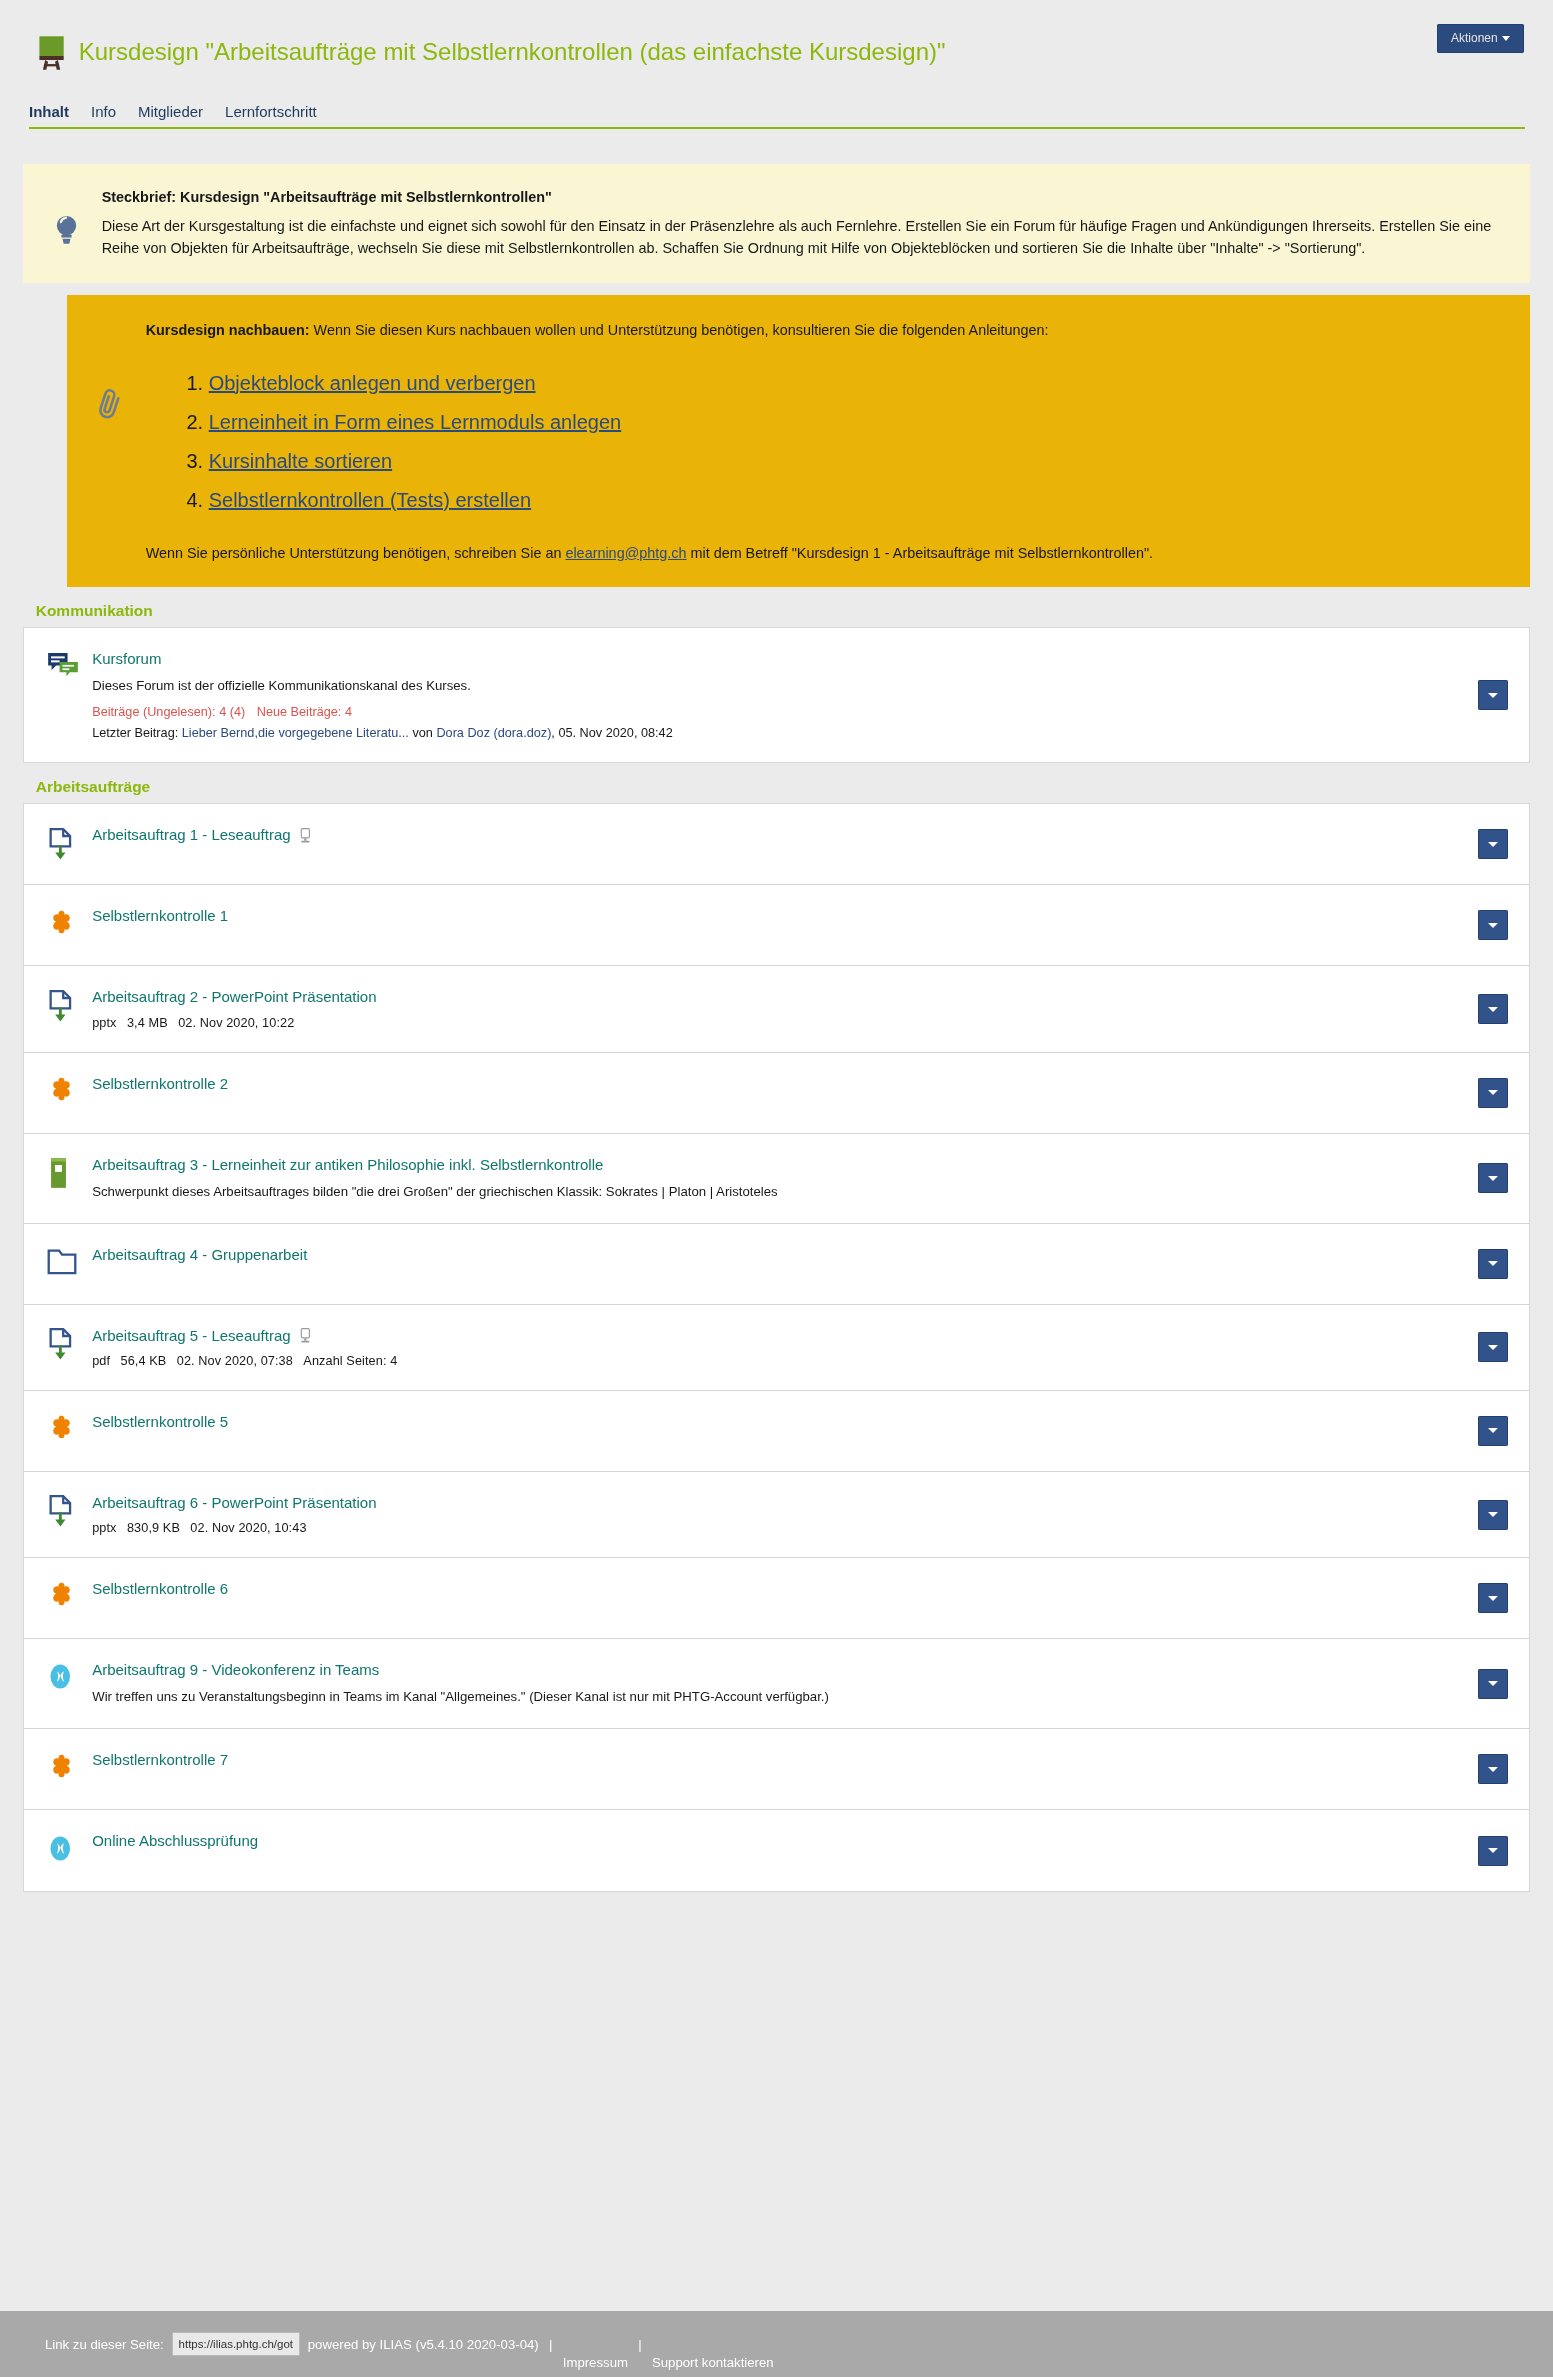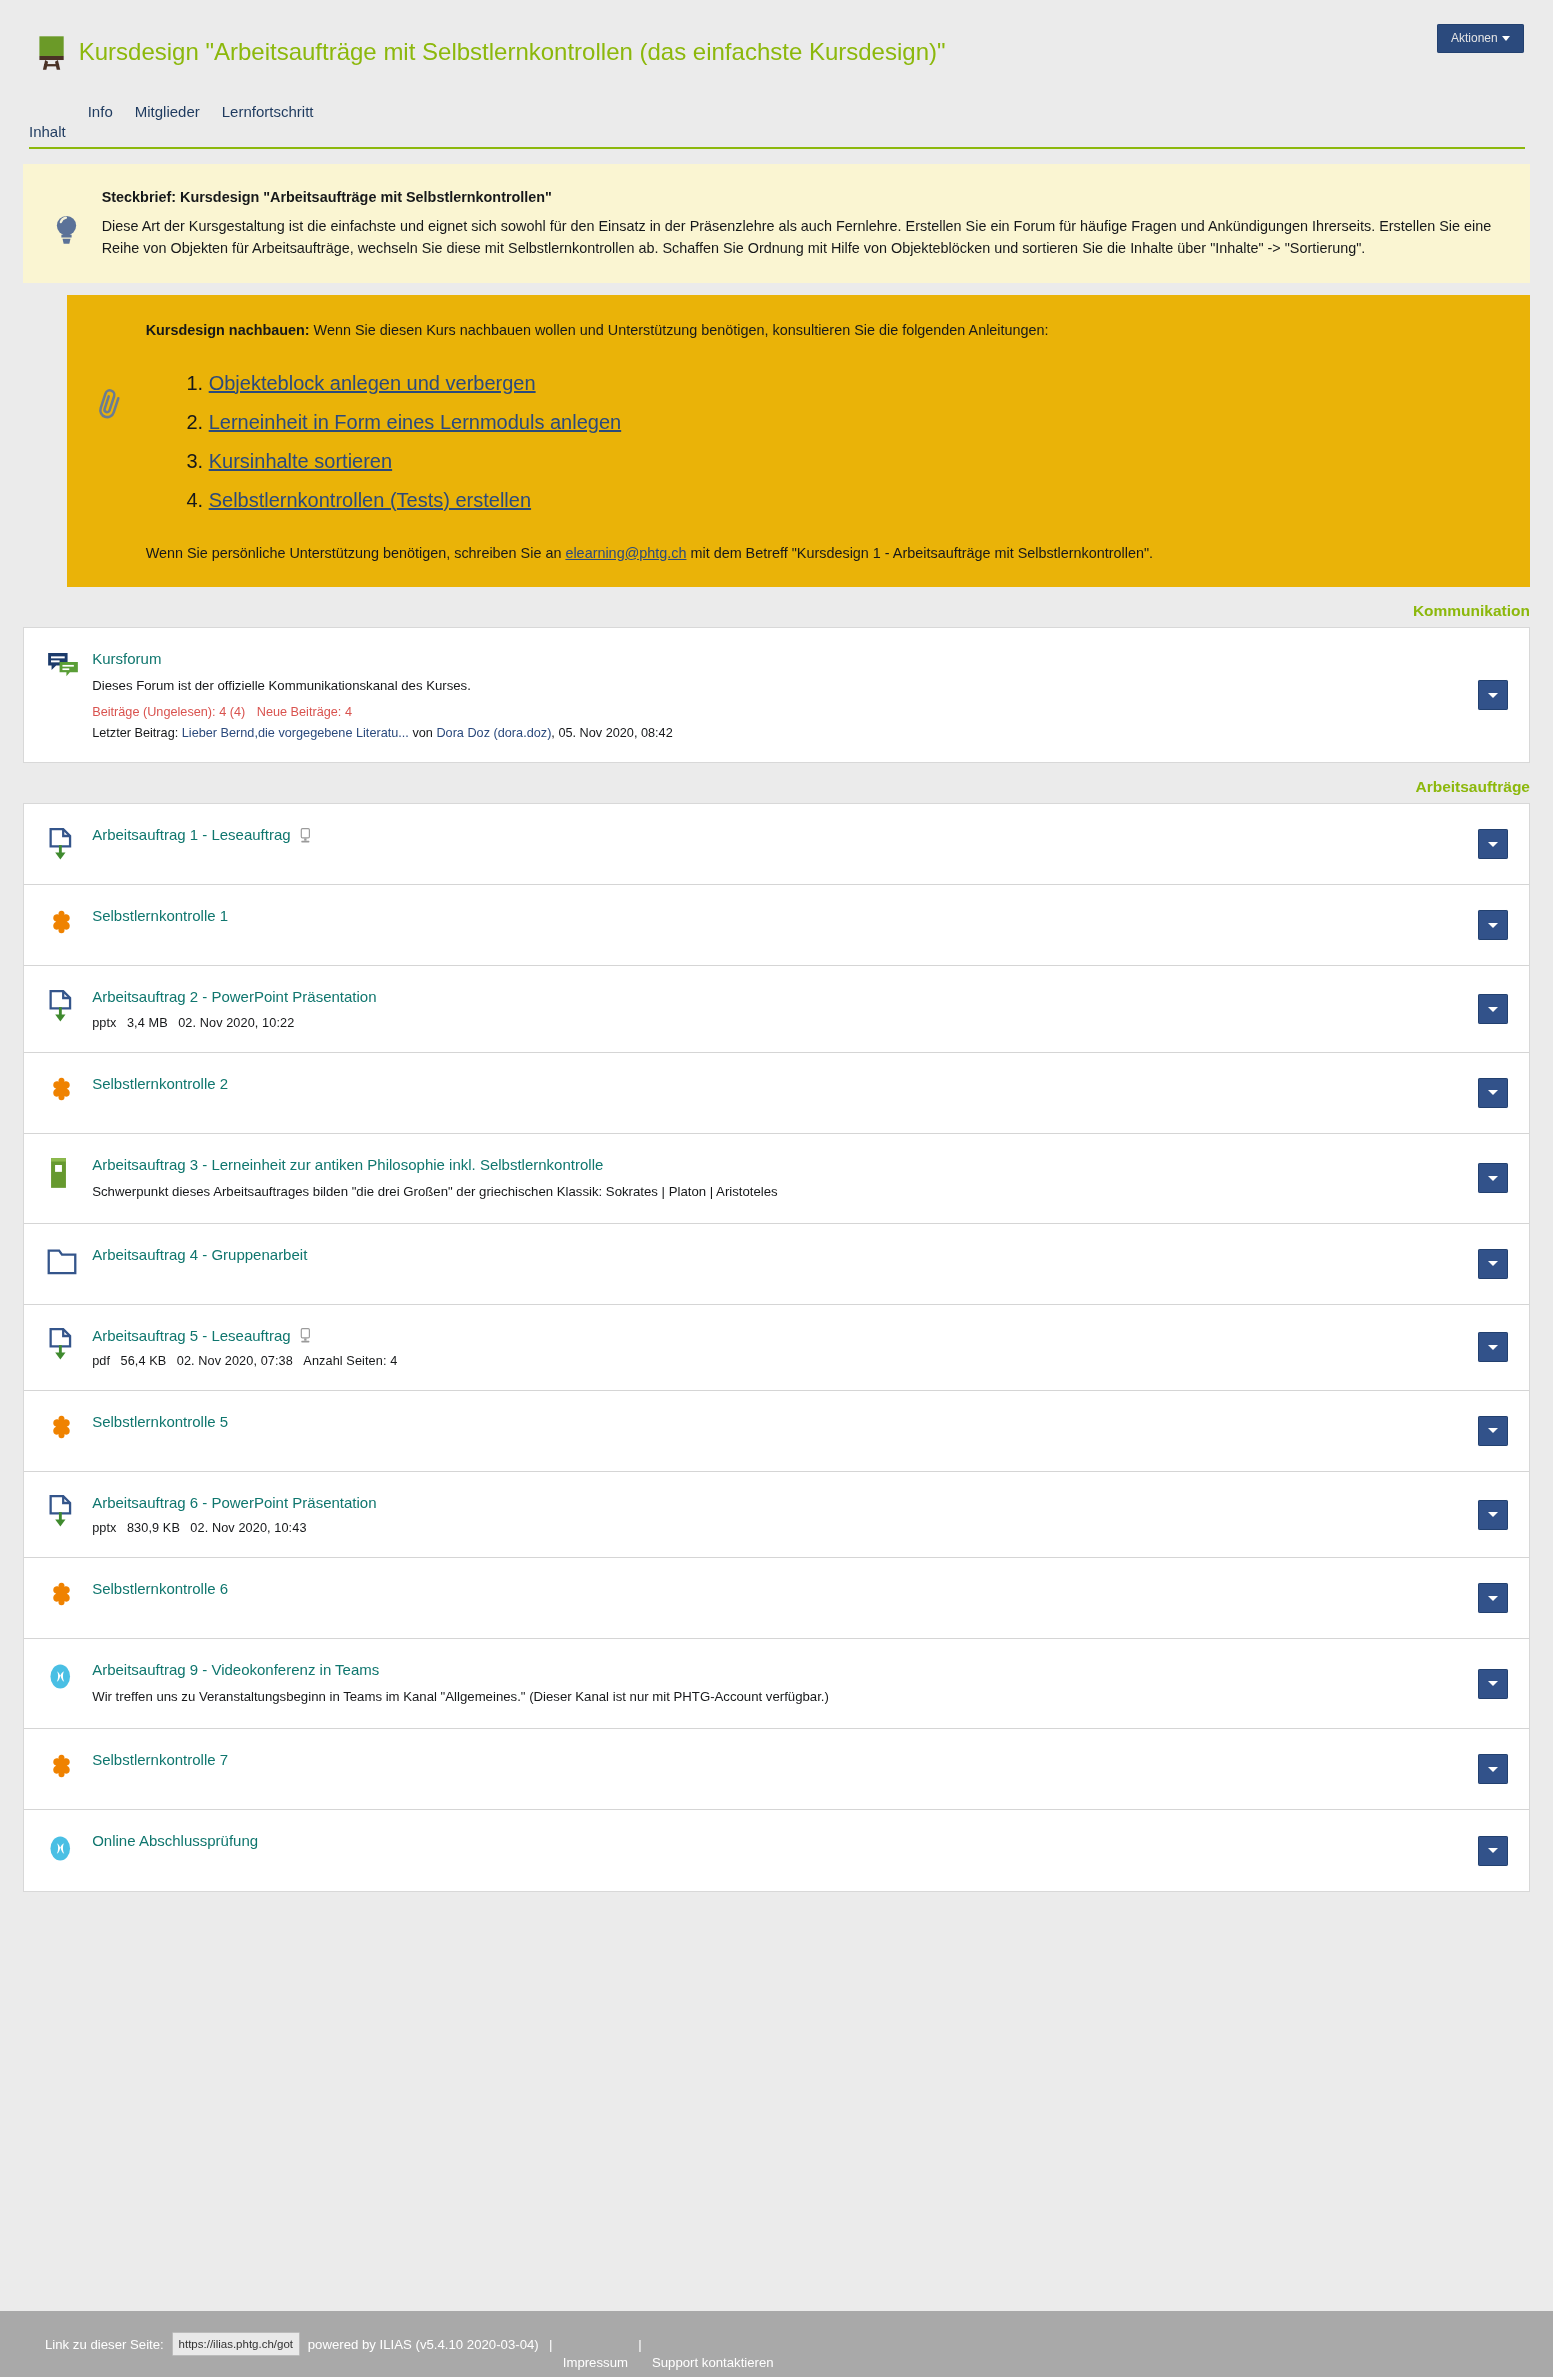--- a/index.html
+++ b/index.html
@@ -58,21 +58,21 @@
     display: flex;
     gap: 0;
   }
   .tab {
     font-size: 15px;
     color: #1e3a5f;
     padding: 0 22px 0 0;
     line-height: 1;
     white-space: nowrap;
   }
-  .tab.active { font-weight: normal; margin-top: 20px; }
+  .tab.active { font-weight: bold; }
 
   
   .content { position: absolute; left: 23px; top: 164px; width: 1507px; }
 
   
   .infobox {
     display: flex;
     align-items: flex-start;
     padding: 24px 26.5px 23px 21px;
     margin-bottom: 12.7px;
@@ -89,21 +89,20 @@
   .ib-list li a { color: #2b4a7d; text-decoration: underline; }
   .ib-text a { color: #2b4a7d; text-decoration: underline; }
   .ib-foot { margin-top: 17px; }
 
   
   .block-title {
     font-size: 15.5px;
     font-weight: bold;
     color: #8cb80c;
     margin: 15px 0 7px 12.7px;
-    text-align: right;
   }
   .block { background: #ffffff; border: 0.6px solid #d8d8d8; margin-bottom: 3.5px; }
   .item {
     position: relative;
     display: flex;
     align-items: flex-start;
     padding: 22px 21px 22px 23px;
     border-bottom: 1.2px solid #d5d5d5;
     min-height: 81px;
   }

